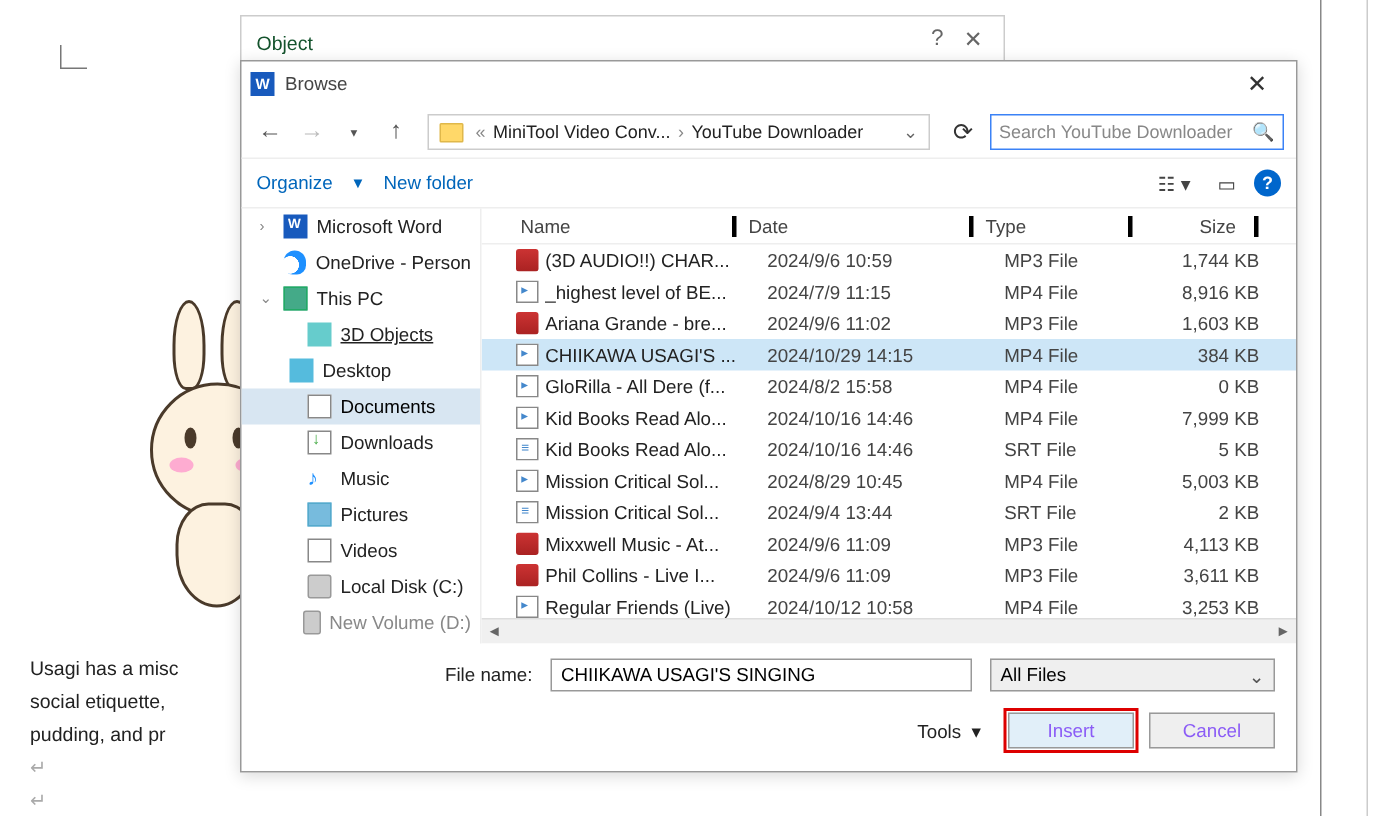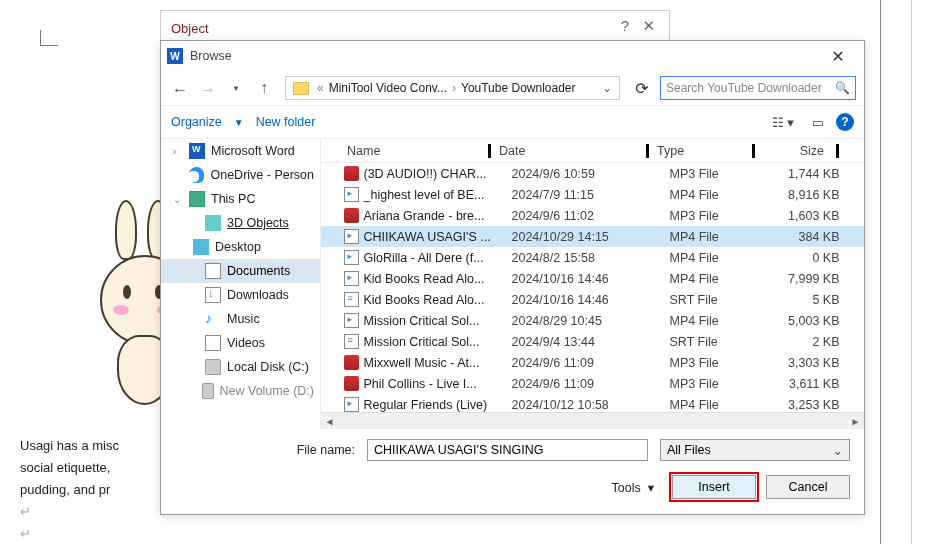--- a/index.html
+++ b/index.html
@@ -6,21 +6,21 @@
 body { background: #fff; width: 932px; height: 544px; overflow: hidden; position: relative; }
 
 
 .doc-bg { position: absolute; inset: 0; background: #fff; padding: 20px 30px; }
 .doc-bg .end-mark { position: absolute; left: 40px; top: 30px; width: 18px; height: 16px; border-left: 1.5px solid #777; border-bottom: 1.5px solid #777; }
 .doc-text { position: absolute; left: 20px; top: 435px; width: 200px; font-size: 13px; color: #222; line-height: 22px; text-align: justify; }
 .doc-text .p-mark { color: #aaa; }
 
 
 .object-dlg { position: absolute; left: 160px; top: 10px; width: 510px; height: 40px; border: 1px solid #ccc; background: #fff; }
-.object-dlg .title { position: absolute; left: 10px; top: 10px; color: #7f1d1d; font-size: 13px; }
+.object-dlg .title { position: absolute; left: 10px; top: 10px; color: #14532d; font-size: 13px; }
 .object-dlg .q { position: absolute; right: 40px; top: 6px; color: #666; font-size: 15px; }
 .object-dlg .x { position: absolute; right: 14px; top: 6px; color: #666; font-size: 15px; }
 
 
 .browse-dlg { position: absolute; left: 160px; top: 40px; width: 705px; height: 475px; background: #fff; border: 1px solid #999; box-shadow: 0 2px 10px rgba(0,0,0,.15); }
 .titlebar { height: 30px; display: flex; align-items: center; padding: 0 6px; }
 .word-icon { width: 16px; height: 16px; background: #185abd; margin-right: 7px; position: relative; display:inline-flex; align-items:center; justify-content:center; color:#fff; font-size:10px; font-weight:bold; }
 .word-icon::after { content:"W"; }
 .titlebar .ttl { color: #444; font-size: 12.5px; }
 .titlebar .close { margin-left: auto; width: 40px; text-align: center; font-size: 16px; color: #333; }
@@ -91,21 +91,21 @@
 
 
 .footer { padding: 10px 14px; }
 .fn-row { display:flex; align-items:center; gap:12px; margin-bottom:14px; }
 .fn-row label { font-size:12.5px; color:#222; width:180px; text-align:right; }
 .fn-input { flex:1; height:22px; border:1px solid #999; padding:0 6px; font-size:12.5px; }
 .filter-sel { width:190px; height:22px; border:1px solid #999; background:#efefef; font-size:12.5px; padding:0 6px; display:flex; align-items:center; }
 .filter-sel .dd{ margin-left:auto; color:#555; }
 .btn-row { display:flex; align-items:center; justify-content:flex-end; gap:10px; }
 .btn-row .tools { color:#222; font-size:12.5px; margin-right:8px; }
-.btn { width:84px; height:24px; border:1px solid #999; background:#efefef; font-size:12.5px; color:#000000; display:inline-flex; align-items:center; justify-content:center; }
+.btn { width:84px; height:24px; border:1px solid #999; background:#efefef; font-size:12.5px; color:#8b5cf6; display:inline-flex; align-items:center; justify-content:center; }
 .btn.insert { background:#e1eff9; outline:2px solid #d00; outline-offset:1px; }
 
 
 .bunny { position:absolute; left:95px; top:200px; width:100px; height:210px; }
 .bunny .head { width:90px; height:90px; background:#fdf2e0; border:2px solid #4a3a2a; border-radius:50%; position:absolute; top:55px; left:5px; }
 .bunny .ear1 { width:22px; height:60px; background:#fdf2e0; border:2px solid #4a3a2a; border-radius:50% 50% 40% 40%; position:absolute; top:0; left:20px; }
 .bunny .ear2 { width:22px; height:60px; background:#fdf2e0; border:2px solid #4a3a2a; border-radius:50% 50% 40% 40%; position:absolute; top:0; left:52px; }
 .bunny .body { width:55px; height:70px; background:#fdf2e0; border:2px solid #4a3a2a; border-radius:40% 40% 50% 50%; position:absolute; top:135px; left:22px; }
 .bunny .eye1 { width:8px; height:14px; background:#4a3a2a; border-radius:50%; position:absolute; top:85px; left:28px; }
 .bunny .eye2 { width:8px; height:14px; background:#4a3a2a; border-radius:50%; position:absolute; top:85px; left:60px; }
@@ -219,20 +219,25 @@
           <span class="ico down"></span>
           <span>Downloads</span>
         </div>
         <div class="tree-item" style="padding-left: 28px;">
           <span class="chev" style="visibility: hidden;"></span>
           <span class="ico music">♪</span>
           <span>Music</span>
         </div>
         <div class="tree-item" style="padding-left: 28px;">
           <span class="chev" style="visibility: hidden;"></span>
+          <span class="ico pic"></span>
+          <span>Pictures</span>
+        </div>
+        <div class="tree-item" style="padding-left: 28px;">
+          <span class="chev" style="visibility: hidden;"></span>
           <span class="ico vid"></span>
           <span>Videos</span>
         </div>
         <div class="tree-item" style="padding-left: 28px;">
           <span class="chev" style="visibility: hidden;"></span>
           <span class="ico disk"></span>
           <span>Local Disk (C:)</span>
         </div>
         <div class="tree-item" style="padding-left: 28px; color: rgb(136, 136, 136);">
           <span class="chev" style="visibility: hidden;">&gt;</span>
@@ -329,21 +334,21 @@
             <div class="type">SRT File</div>
             <div class="size">2 KB</div>
           </div>
           <div class="frow">
             <div class="name">
               <span class="fico mp3"></span>
               <span>Mixxwell Music - At...</span>
             </div>
             <div class="date">2024/9/6 11:09</div>
             <div class="type">MP3 File</div>
-            <div class="size">3,303 KB</div>
+            <div class="size">4,113 KB</div>
           </div>
           <div class="frow">
             <div class="name">
               <span class="fico mp3"></span>
               <span>Phil Collins - Live  I...</span>
             </div>
             <div class="date">2024/9/6 11:09</div>
             <div class="type">MP3 File</div>
             <div class="size">3,611 KB</div>
           </div>

